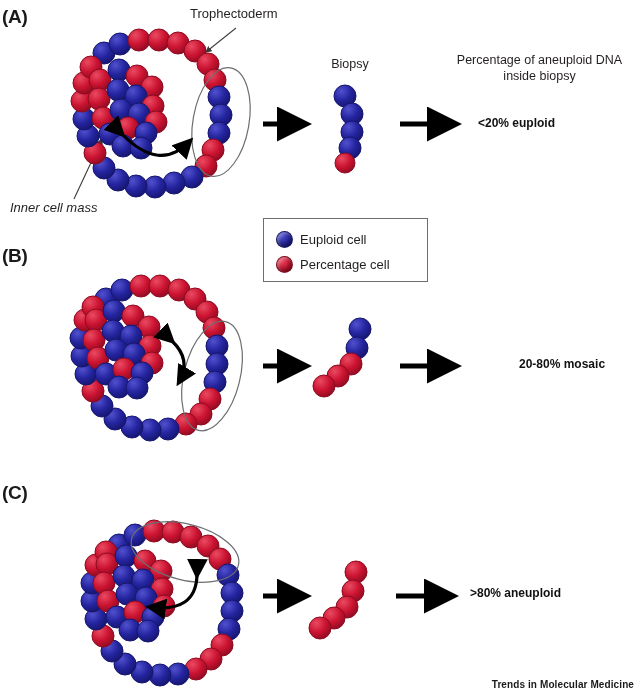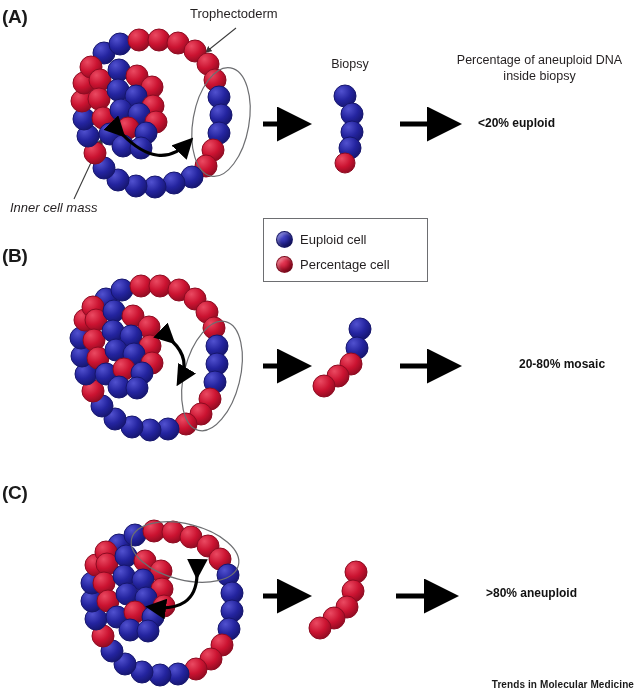--- a/index.html
+++ b/index.html
@@ -53,21 +53,21 @@
   <div class="panel-letter" style="left:2px;top:482px;">(C)</div>
 
   <div class="col-head" style="left:310px;top:56px;width:80px;text-align:center;">Biopsy</div>
   <div class="col-head" style="left:443px;top:52px;width:193px;">Percentage of aneuploid DNA inside biopsy</div>
 
   <div class="lbl" style="left:190px;top:6px;">Trophectoderm</div>
   <div class="lbl" style="left:10px;top:200px;font-style:italic;">Inner cell mass</div>
 
   <div class="result" style="left:478px;top:116px;">&lt;20% euploid</div>
   <div class="result" style="left:473px;top:357px;margin-left:46px;">20-80% mosaic</div>
-  <div class="result" style="left:470px;top:586px;margin-left:16px;">&gt;80% aneuploid</div>
+  <div class="result" style="left:470px;top:586px;">&gt;80% aneuploid</div>
 
   <div class="legend-box"></div>
   <div class="legend-row" style="left:276px;top:231px;">
     <span class="dot" style="background:radial-gradient(circle at 34% 30%, #4a4ac8, #21219b 62%, #14146b);"></span>
     <span class="legend-txt">Euploid cell</span>
   </div>
   <div class="legend-row" style="left:276px;top:256px;">
     <span class="dot" style="background:radial-gradient(circle at 34% 30%, #e8415c, #c8102e 62%, #8c0a20);"></span>
     <span class="legend-txt">Percentage cell</span>
   </div>

